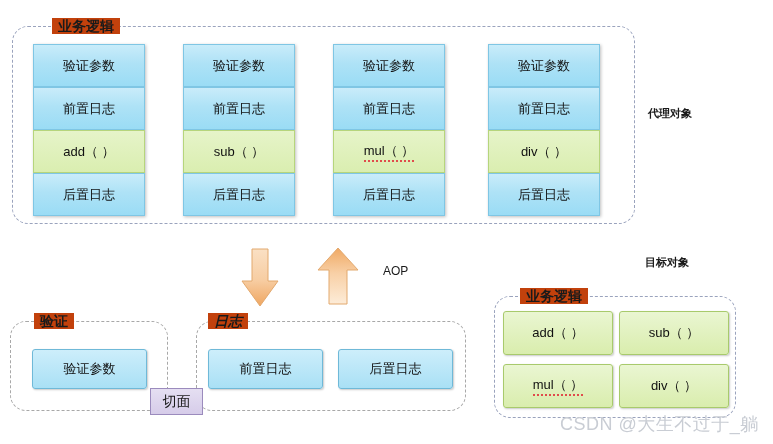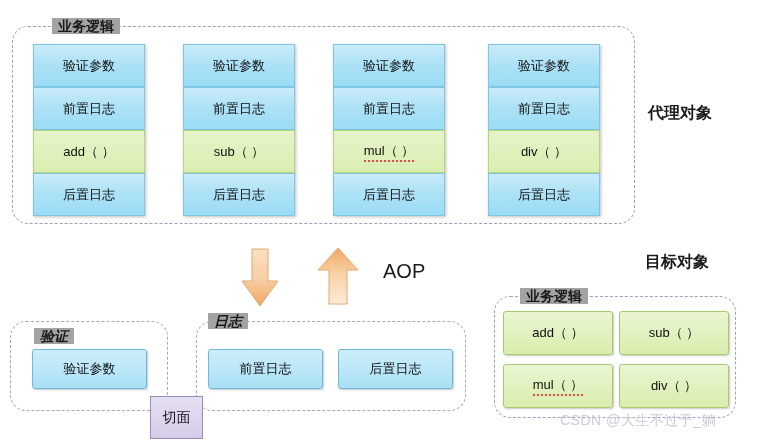--- a/index.html
+++ b/index.html
@@ -27,21 +27,21 @@
     box-sizing: border-box;
     background: transparent;
   }
   .dashed-group.thin {
     border-color: #a8a8a8;
   }
 
   
   .group-caption {
     position: absolute;
-    background: #a3a3a3;
+    background: #c2410c;
     padding: 0 6px;
     font-size: 14px;
     font-weight: bold;
     color: #1a1a1a;
     white-space: nowrap;
     line-height: 16px;
   }
 
   
   .cell {
@@ -84,21 +84,21 @@
   }
   .spell {
     position: relative;
     border-bottom: 2px dotted #e04b4b;
     padding-bottom: 0px;
   }
 
   
   .label {
     position: absolute;
-    font-size: 16px;
+    font-size: 11px;
     color: #1a1a1a;
     white-space: nowrap;
     line-height: 18px;
   }
   .label.bold { font-weight: bold; }
 
   
   .aspect-chip {
     position: absolute;
     box-sizing: border-box;
@@ -111,21 +111,21 @@
     color: #1a1a1a;
     white-space: nowrap;
   }
 
   
   .arrow { position: absolute; }
 
   
   .watermark {
     position: absolute;
-    font-size: 14px;
+    font-size: 18px;
     color: #c9cdd4;
     white-space: nowrap;
     letter-spacing: 0.5px;
   }
 </style>
 </head>
 <body>
 
 <div id="canvas">
 
@@ -181,32 +181,32 @@
     <defs>
       <linearGradient id="gup" x1="0" y1="0" x2="0" y2="1">
         <stop offset="0%" stop-color="#f0a964"></stop>
         <stop offset="45%" stop-color="#f8d0a6"></stop>
         <stop offset="100%" stop-color="#fdecd8"></stop>
       </linearGradient>
     </defs>
     <polygon points="22,2 42,24 31,24 31,58 13,58 13,24 2,24" fill="url(#gup)" stroke="#e2a96f" stroke-width="1"></polygon>
   </svg>
 
-  <div class="label" style="left:383px; top:262px; font-size:20px;">AOP</div>
+  <div class="label" style="left:383px; top:262px; font-size:12px;">AOP</div>
 
   <div class="dashed-group thin" style="left:10px; top:321px; width:158px; height:90px;"></div>
-  <div class="group-caption" style="left:34px; top:328px;font-style:italic;">验证</div>
+  <div class="group-caption" style="left:34px; top:313px;">验证</div>
   <div class="cell blue-plain" style="left:32px; top:349px; width:115px; height:40px;">验证参数</div>
 
   <div class="dashed-group thin" style="left:196px; top:321px; width:270px; height:90px;"></div>
   <div class="group-caption" style="left:208px; top:313px;font-style:italic;">日志</div>
   <div class="cell blue-plain" style="left:208px; top:349px; width:115px; height:40px;">前置日志</div>
   <div class="cell blue-plain" style="left:338px; top:349px; width:115px; height:40px;">后置日志</div>
 
-  <div class="aspect-chip" style="left:150px; top:396px; width:53px; height:43px;">切面</div>
+  <div class="aspect-chip" style="left:150px; top:388px; width:53px; height:27px;">切面</div>
 
   <div class="label bold" style="left:645px; top:253px;">目标对象</div>
 
   <div class="dashed-group" style="left:494px; top:296px; width:242px; height:122px;"></div>
   <div class="group-caption" style="left:520px; top:288px;">业务逻辑</div>
 
   <div class="cell green-plain" style="left:503px; top:311px; width:110px; height:44px;">add（ ）</div>
   <div class="cell green-plain" style="left:619px; top:311px; width:110px; height:44px;">sub（ ）</div>
   <div class="cell green-plain" style="left:503px; top:364px; width:110px; height:44px;">
     <span class="spell">mul（ ）</span>

